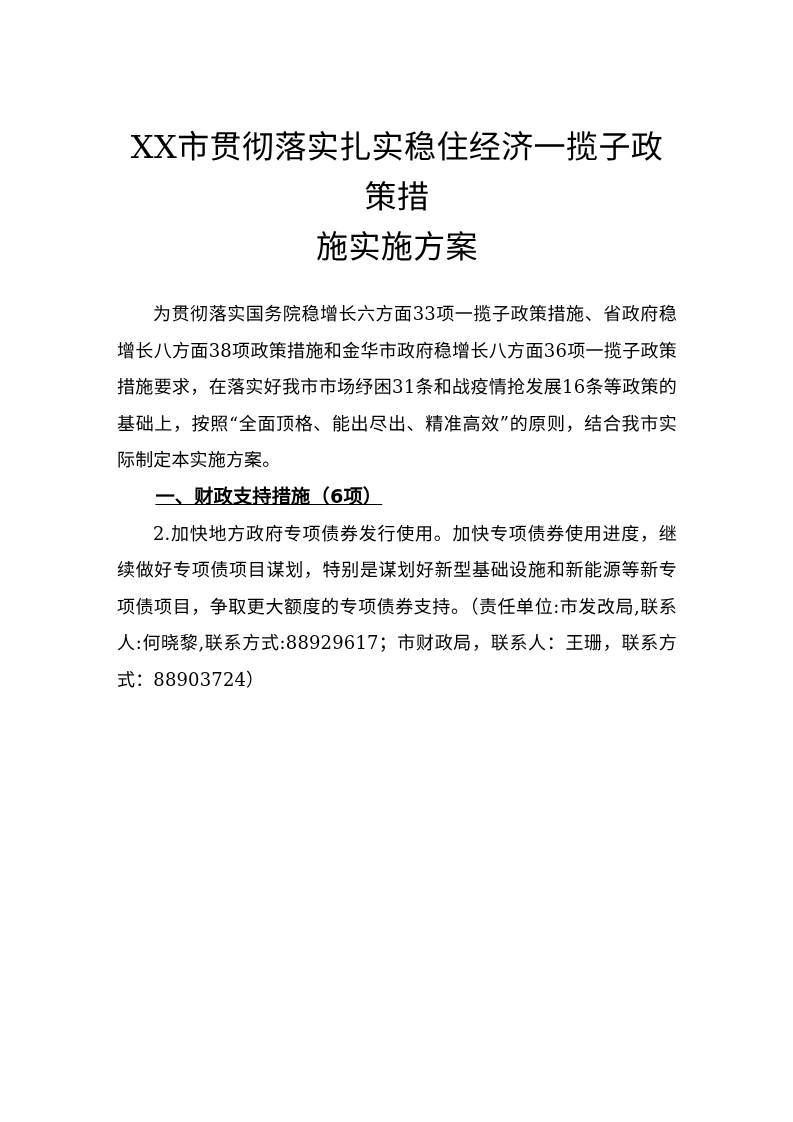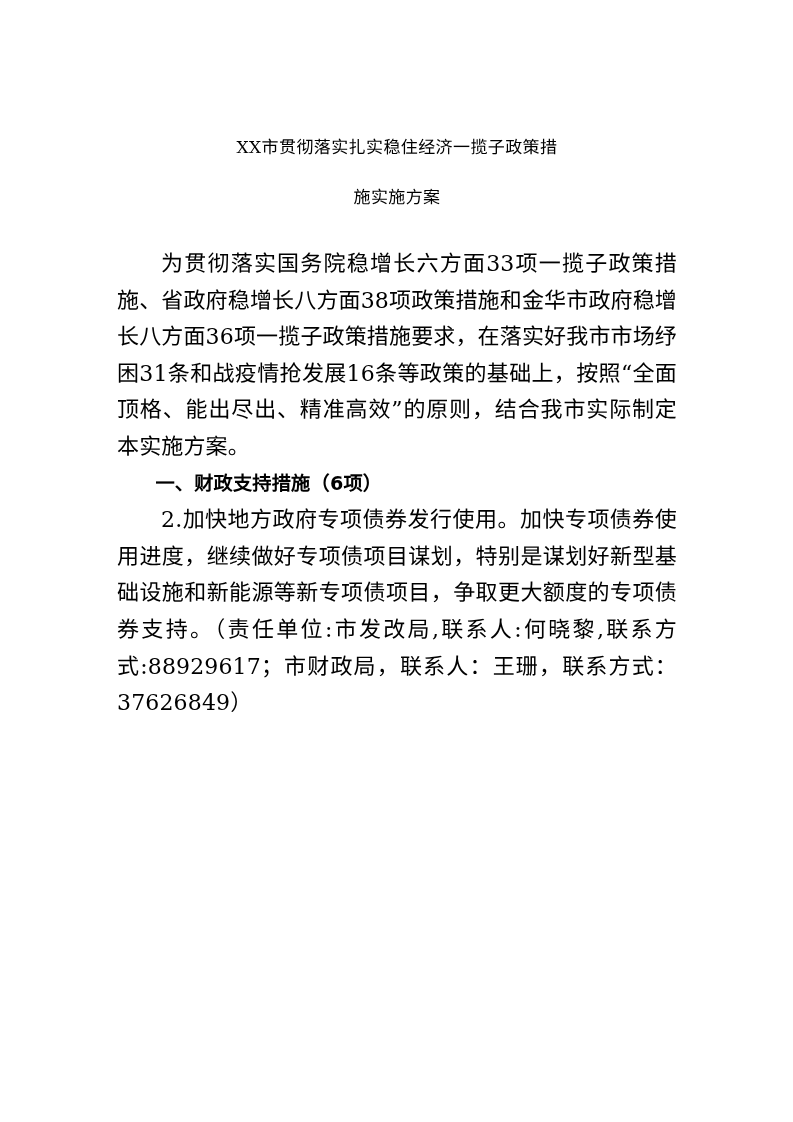--- a/index.html
+++ b/index.html
@@ -25,67 +25,68 @@
   .content {
     position: absolute;
     left: 117px;
     top: 0;
     width: 560px;
   }
   .doc-title {
     margin: 0;
     padding: 0;
     font-family: "DejaVu Serif", "Liberation Serif", serif;
-    font-size: 17px;
+    font-size: 32px;
     font-weight: normal;
     line-height: 50px;
     text-align: center;
     letter-spacing: 0.4px;
     padding-top: 122px;
     white-space: pre-line;
   }
   .body-block {
     margin-top: 24px;
   }
   p.para {
     margin: 0 0 0 0;
     padding: 0;
-    font-size: 22px;
+    font-size: 18px;
     line-height: 36.6px;
     text-align: justify;
     text-justify: inter-ideograph;
     text-indent: 2em;
     letter-spacing: 0.15px;
     font-family: "DejaVu Serif", "Liberation Serif", serif;
   }
   h2.section-heading {
     margin: 0;
     padding: 0;
     font-family: "DejaVu Sans", "Liberation Sans", sans-serif;
     font-size: 19.2px;
     font-weight: bold;
     line-height: 36.6px;
     text-indent: 2em;
     text-align: left;
     letter-spacing: 0.2px;
+    text-decoration: underline;
   }
 </style>
 </head>
 <body>
 
 <div class="page">
   <div class="content">
 
     <h1 class="doc-title">XX市贯彻落实扎实稳住经济一揽子政策措
 施实施方案</h1>
 
     <div class="body-block">
 
       <p class="para">为贯彻落实国务院稳增长六方面33项一揽子政策措施、省政府稳增长八方面38项政策措施和金华市政府稳增长八方面36项一揽子政策措施要求，在落实好我市市场纾困31条和战疫情抢发展16条等政策的基础上，按照“全面顶格、能出尽出、精准高效”的原则，结合我市实际制定本实施方案。</p>
 
       <h2 class="section-heading">一、财政支持措施（6项）</h2>
 
 
-      <p class="para">2.加快地方政府专项债券发行使用。加快专项债券使用进度，继续做好专项债项目谋划，特别是谋划好新型基础设施和新能源等新专项债项目，争取更大额度的专项债券支持。（责任单位:市发改局,联系人:何晓黎,联系方式:88929617；市财政局，联系人：王珊，联系方式：37626849）</p>
+      <p class="para">2.加快地方政府专项债券发行使用。加快专项债券使用进度，继续做好专项债项目谋划，特别是谋划好新型基础设施和新能源等新专项债项目，争取更大额度的专项债券支持。（责任单位:市发改局,联系人:何晓黎,联系方式:88929617；市财政局，联系人：王珊，联系方式：88903724）</p>
 
     </div>
   </div>
 </div>
 
 </body></html>

